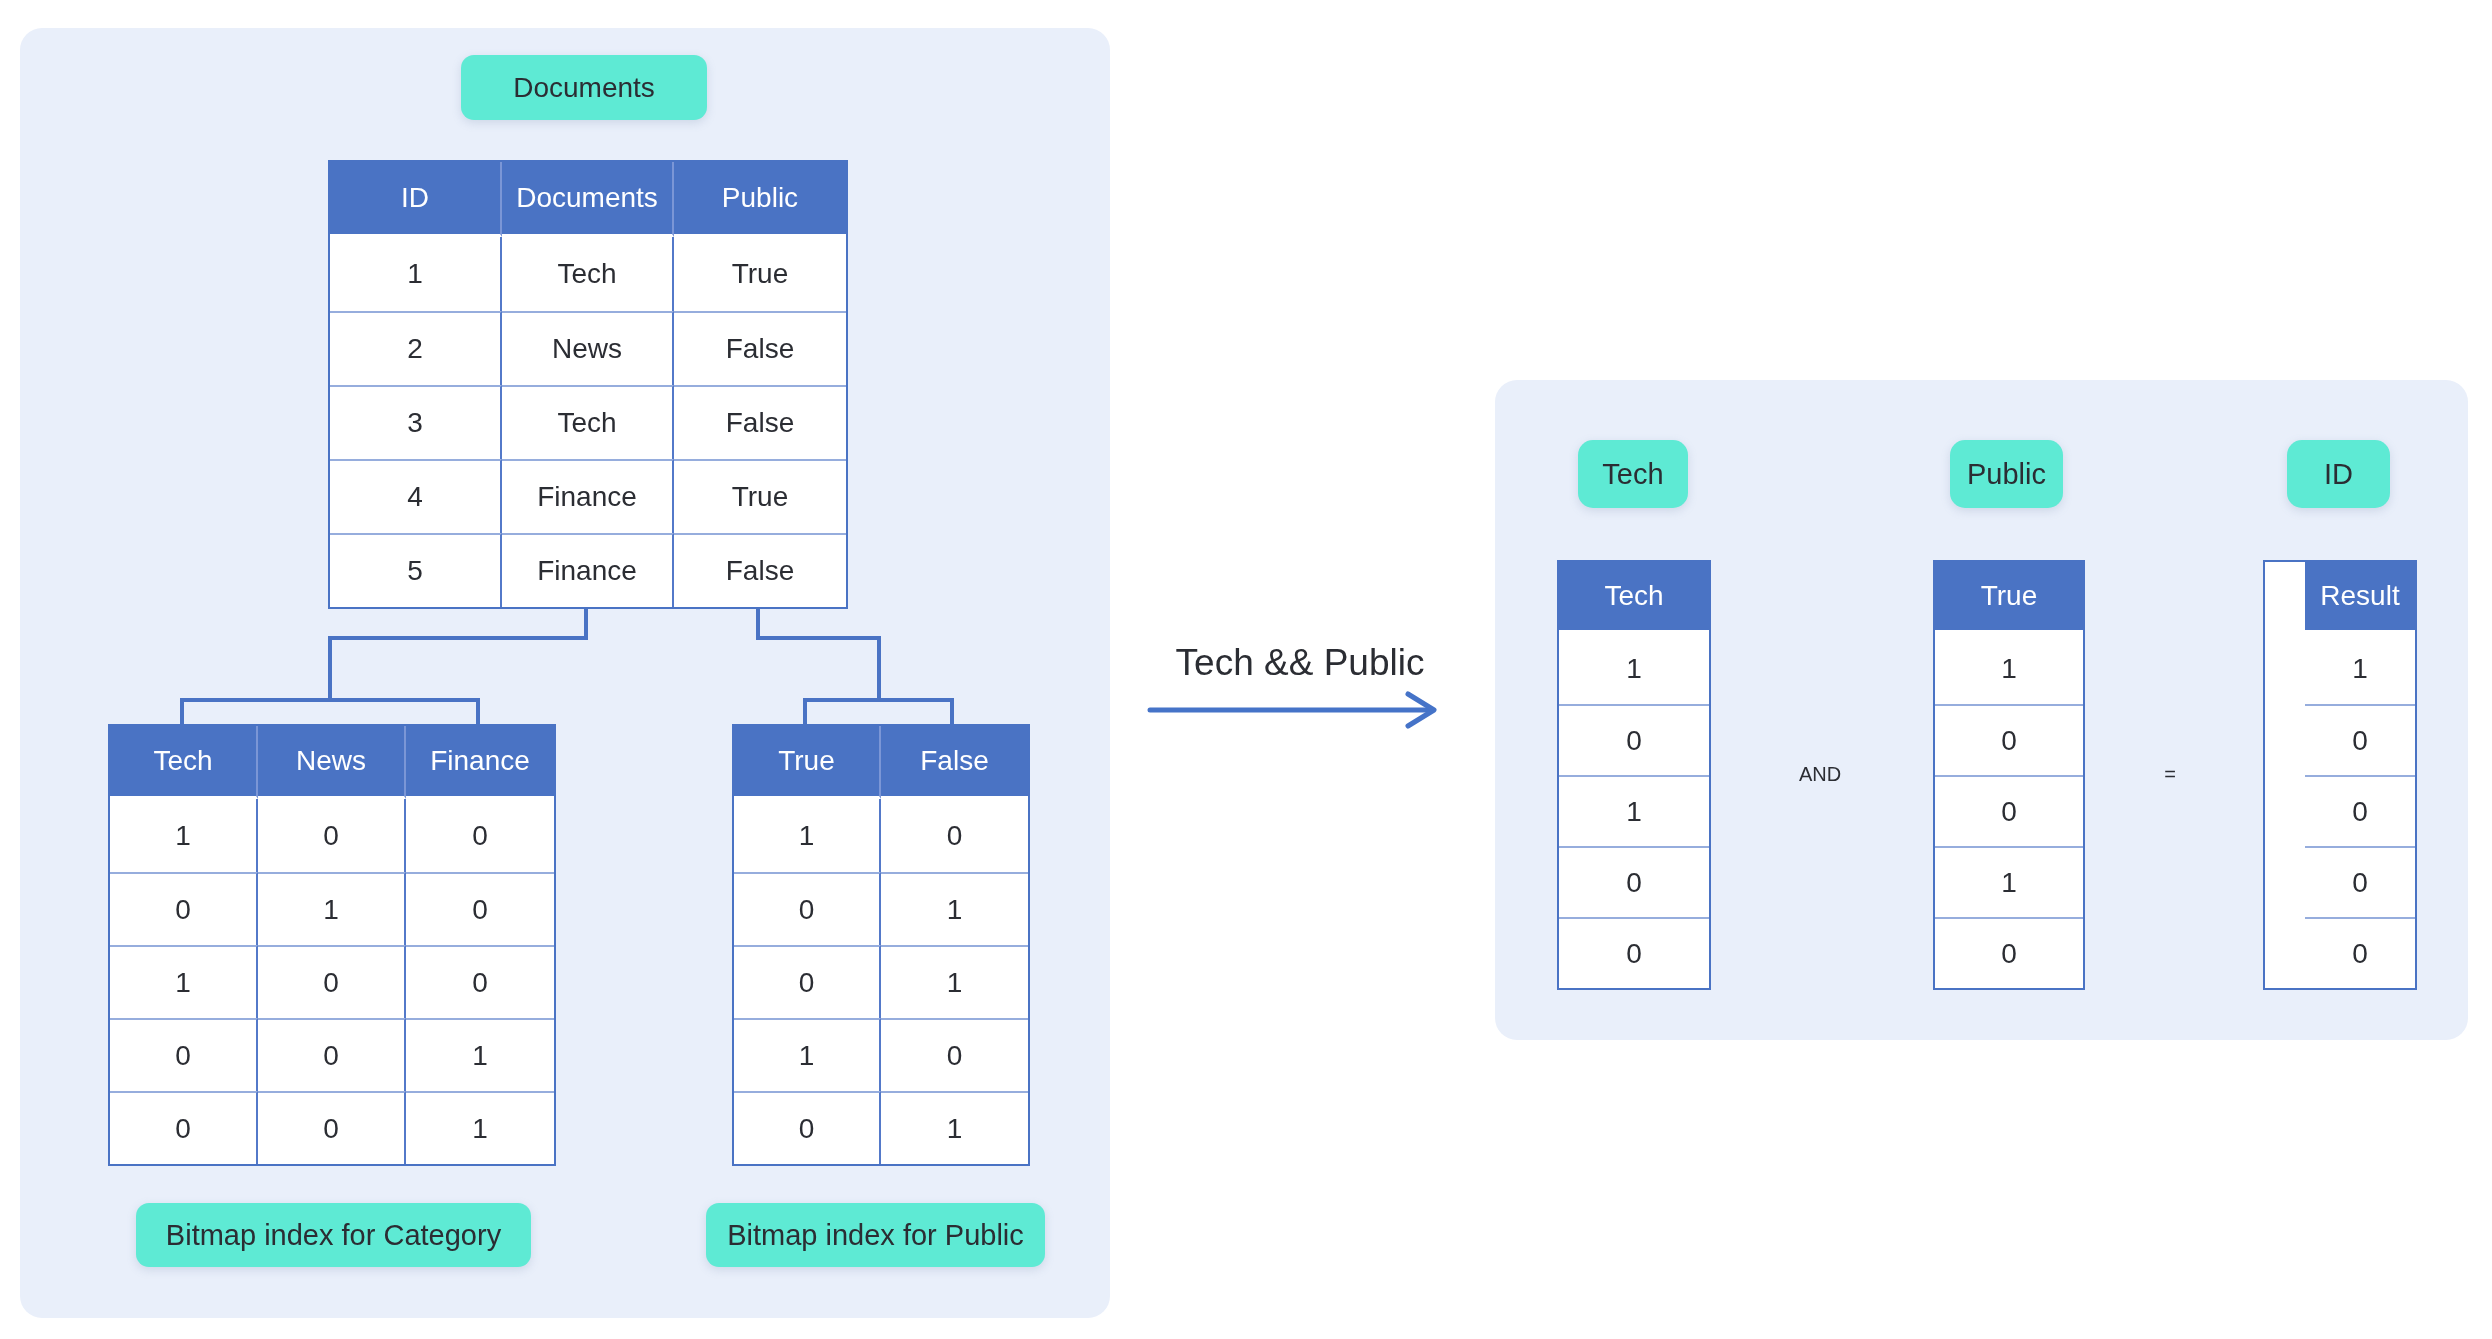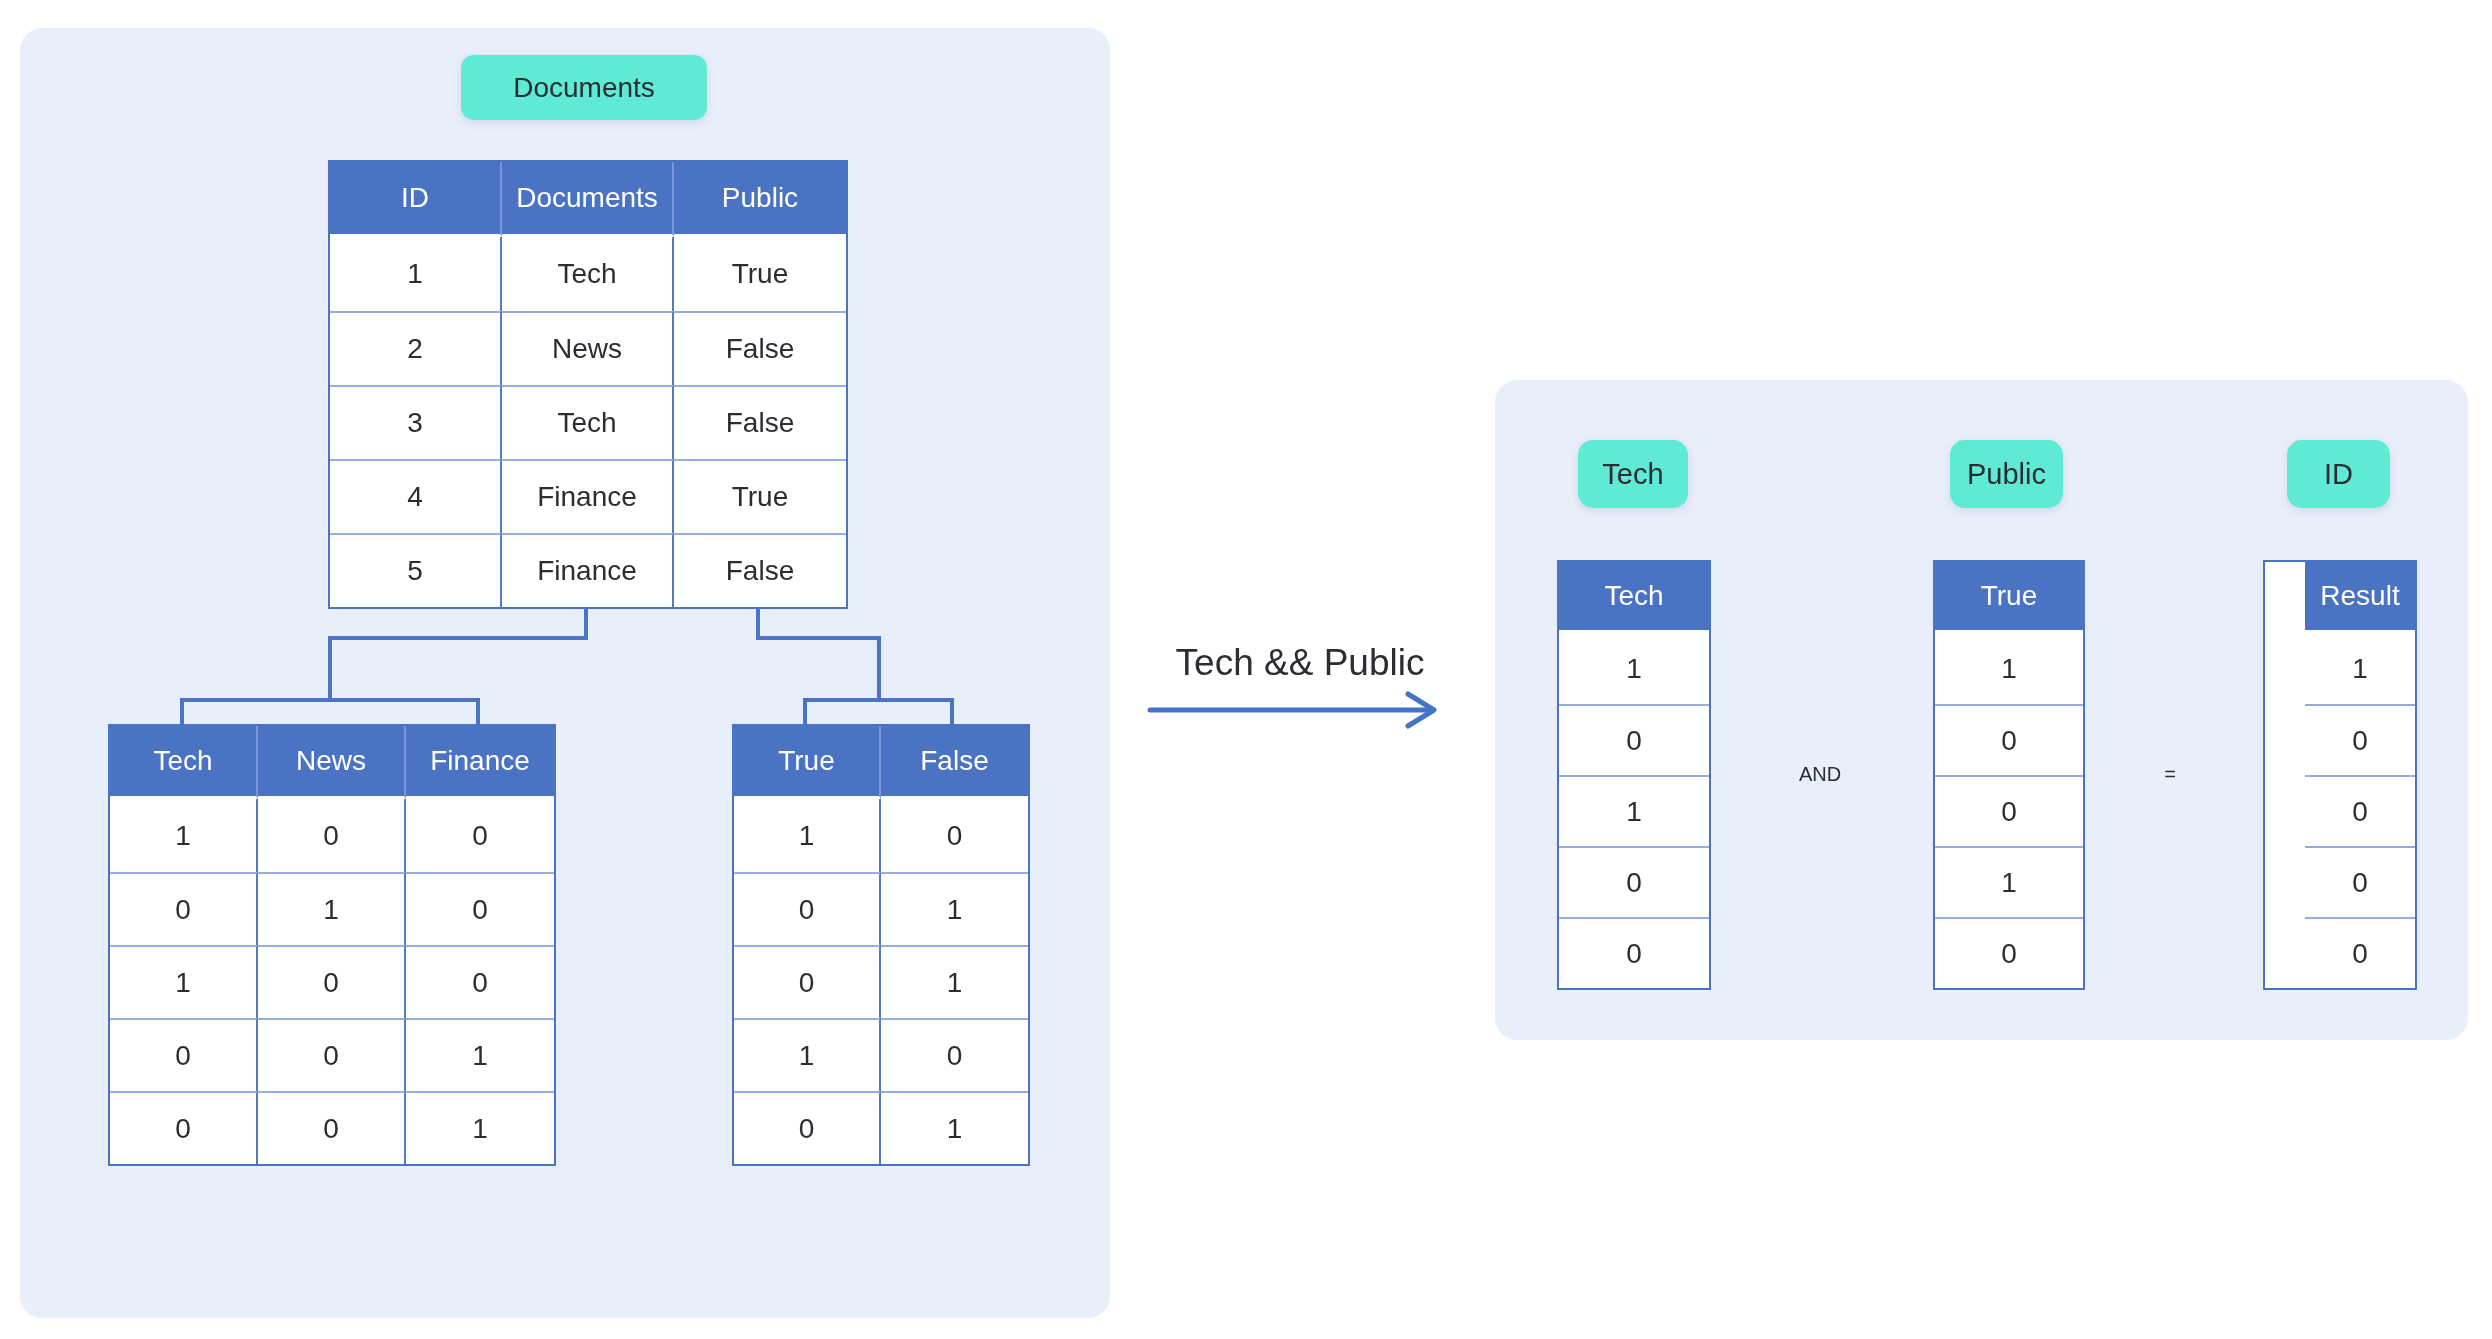--- a/index.html
+++ b/index.html
@@ -142,20 +142,26 @@
       <div class="td">0</div>
       <div class="td last">1</div>
 
       <div class="td">1</div>
       <div class="td last">0</div>
 
       <div class="td">0</div>
       <div class="td last">1</div>
     </div>
 
+    <div class="white-box" id="cat-caption">
+      <span>Bitmap index for Category</span>
+    </div>
+    <div class="white-box" id="pub-caption">
+      <span>Bitmap index for Public</span>
+    </div>
   </div>
 
   <div id="expr">Tech &amp;&amp; Public</div>
   <svg id="arrow-svg" width="320" height="44" viewBox="0 0 320 44">
     <line x1="10" y1="22" x2="290" y2="22" stroke="#4573C8" stroke-width="5" stroke-linecap="round"></line>
     <polyline points="268,6 294,22 268,38" fill="none" stroke="#4573C8" stroke-width="5" stroke-linecap="round" stroke-linejoin="round"></polyline>
   </svg>
 
   <div class="panel" id="right-panel">
 

